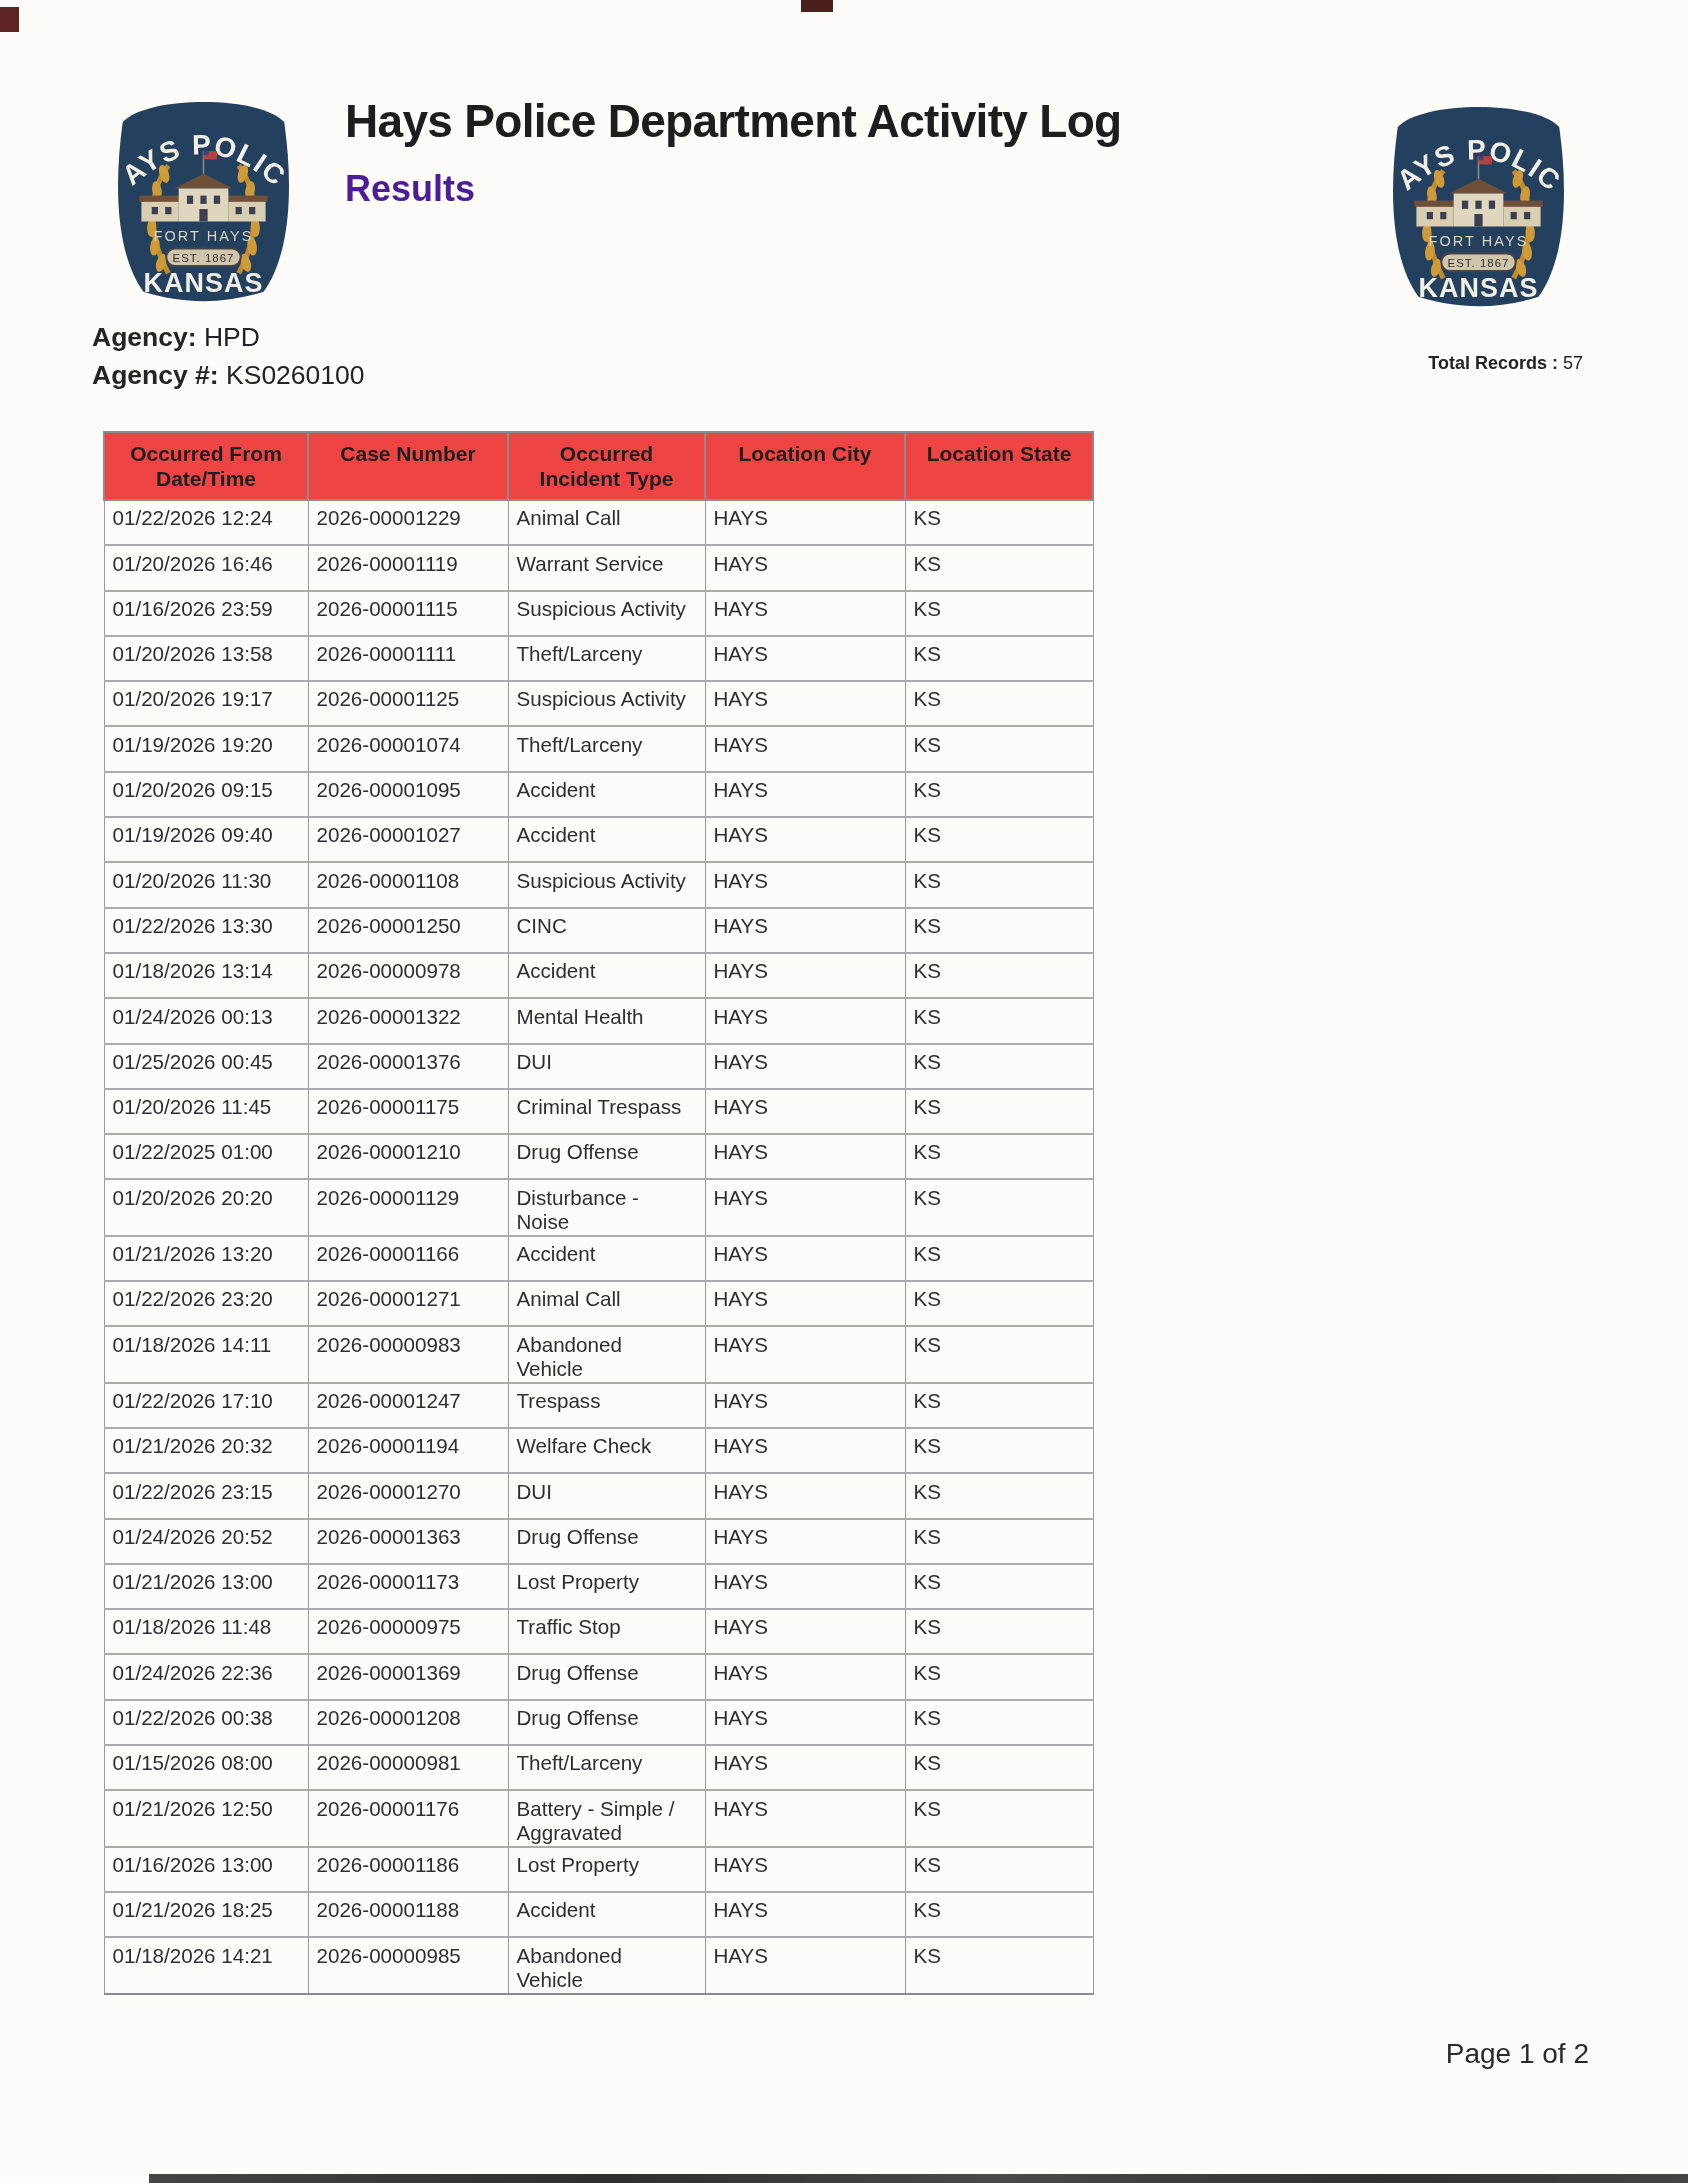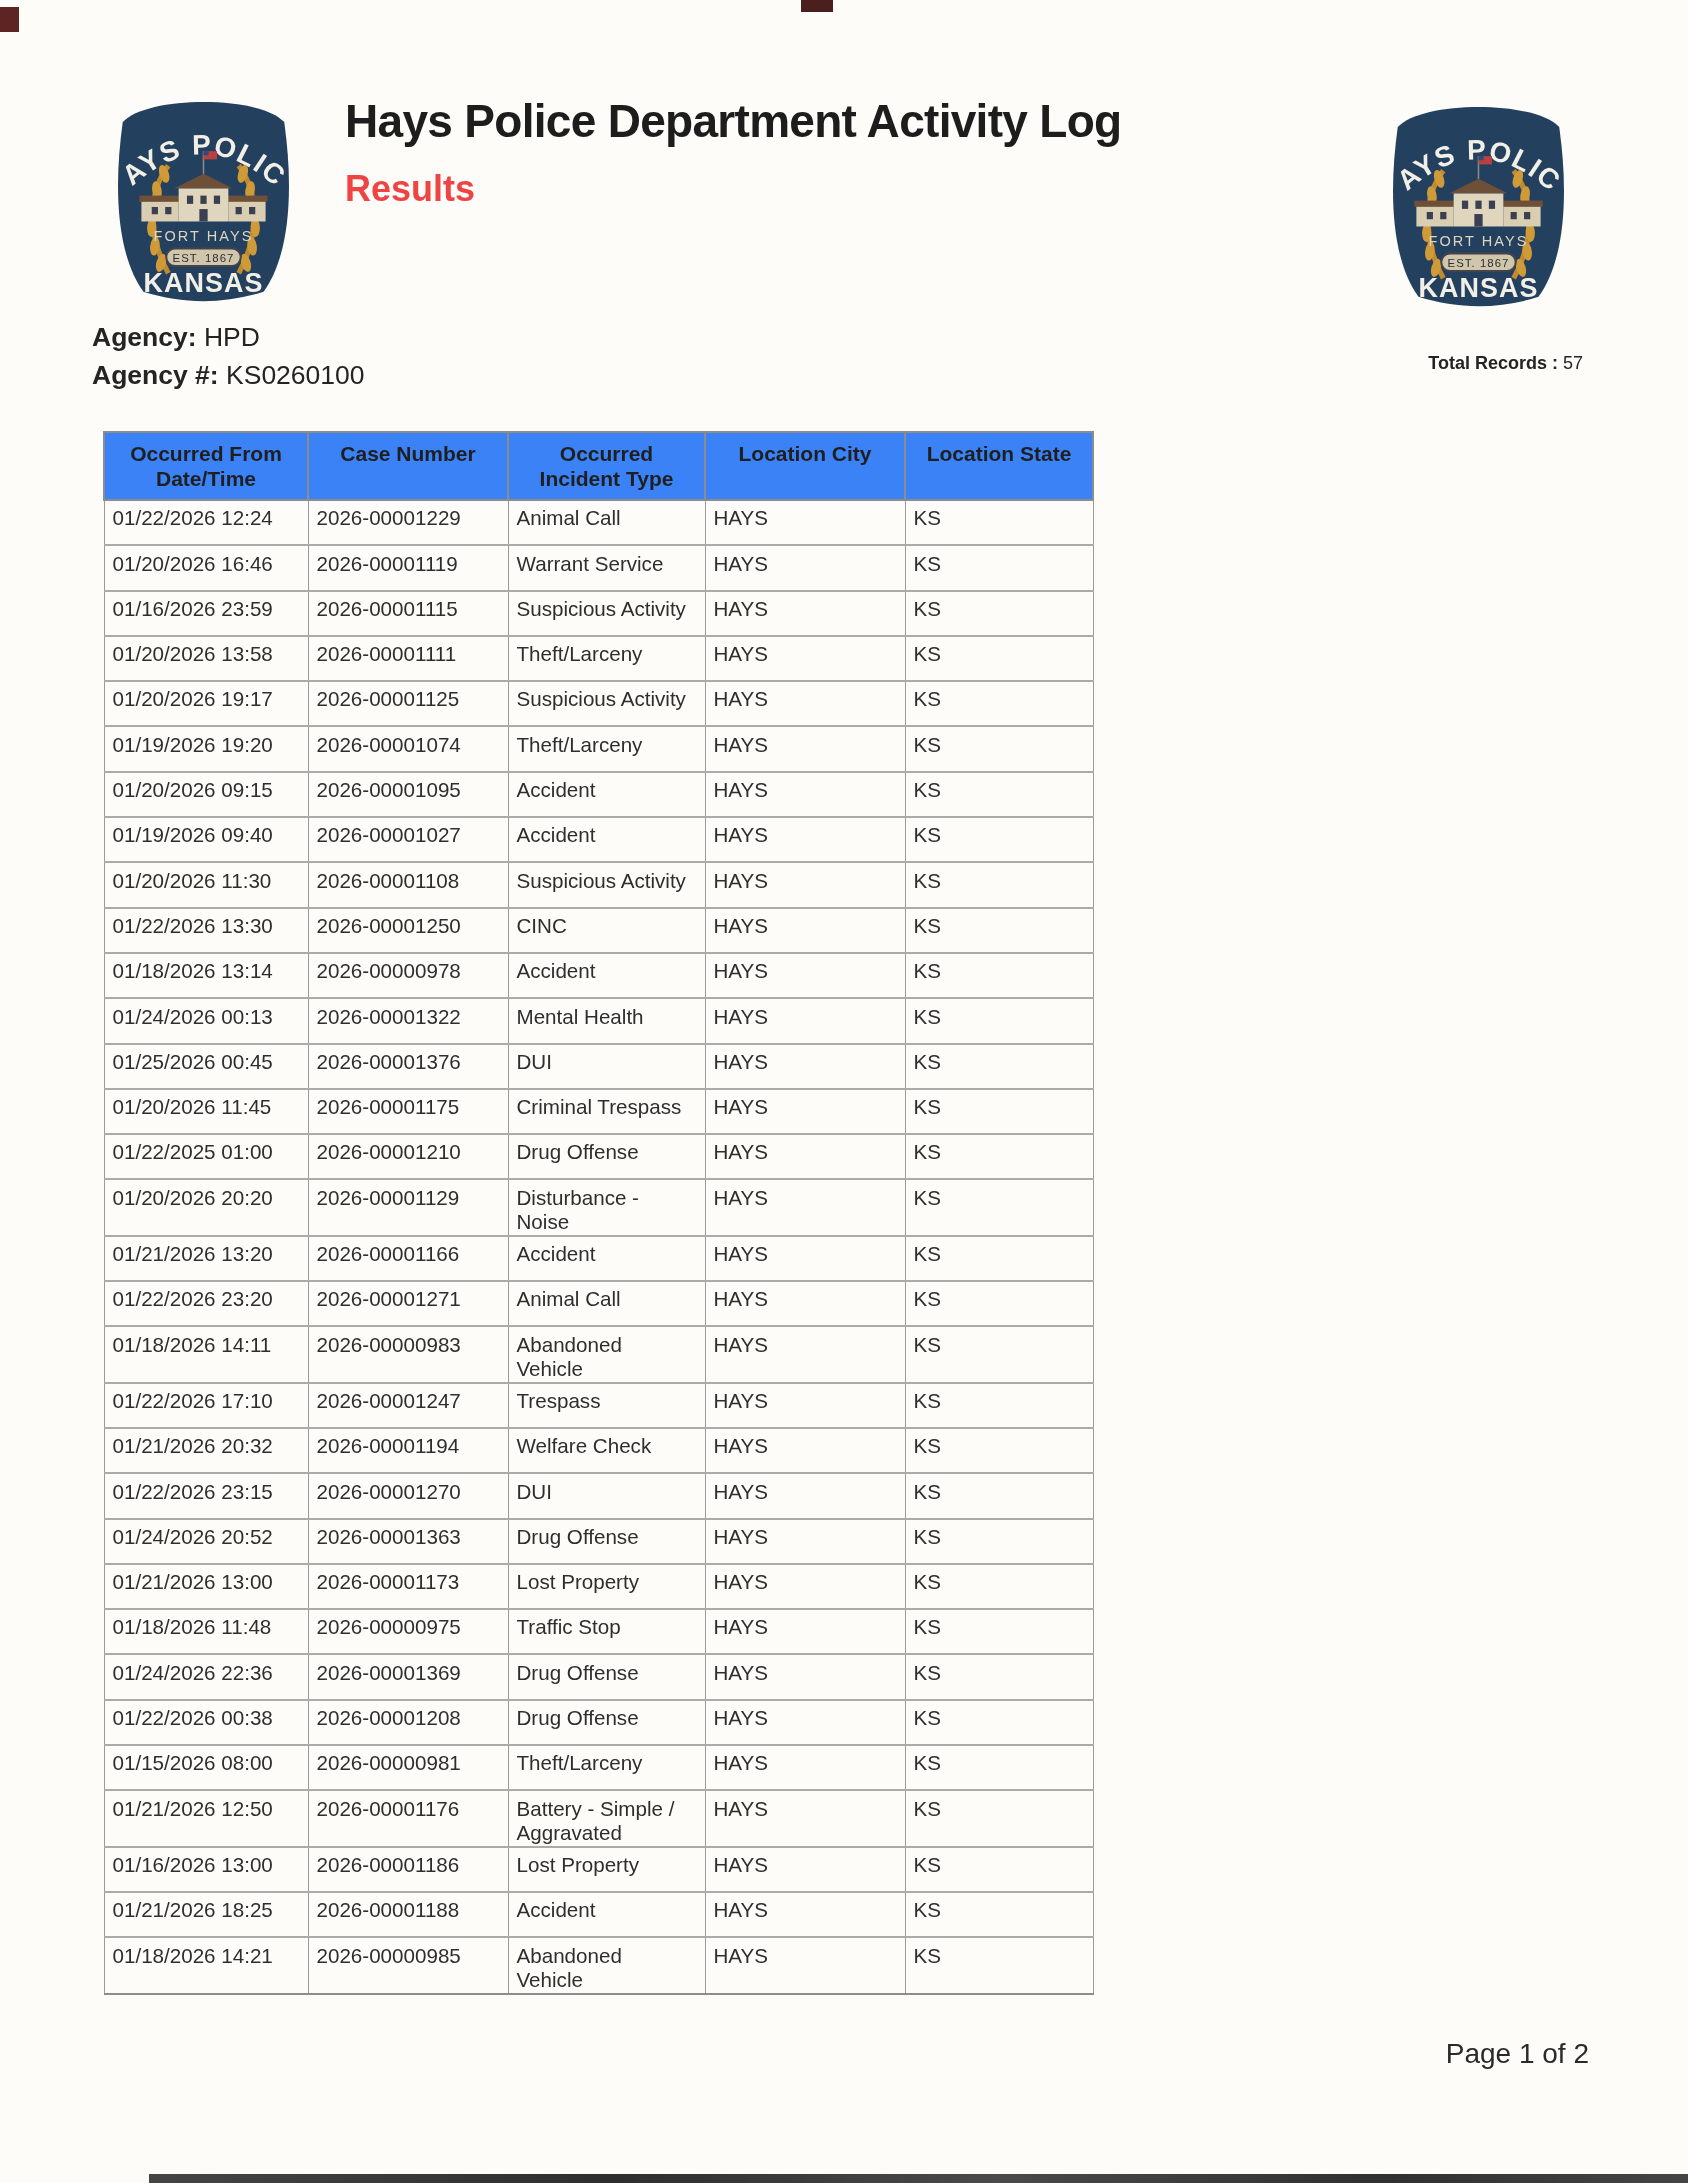--- a/index.html
+++ b/index.html
@@ -13,34 +13,34 @@
   .mark-tc { left:801px; top:0; width:32px; height:12px; background:#4c1f1f; }
   .bottom-bar { position:absolute; left:149px; right:0; bottom:0; height:8.6px;
     background:linear-gradient(90deg,#454545 0%,#2e2e2e 30%,#4a4a4a 55%,#303030 80%,#454545 100%); }
 
   .badge { position:absolute; width:207px; height:231px; }
   .badge-left  { left:100px; top:77px; }
   .badge-right { left:1375px; top:82px; }
 
   .title-block { position:absolute; left:345px; right:318px; top:94px; text-align:left; }
   .title-block h1 { margin:0; font-size:46px; font-weight:bold; color:#1d1d1d; letter-spacing:-0.7px; }
-  .title-block h2 { margin:20px 0 0 0; font-size:36px; font-weight:bold; color:#ef4444; }
+  .title-block h2 { margin:20px 0 0 0; font-size:36px; font-weight:bold; color:#4c1d95; }
 
   .agency-block { position:absolute; left:92px; top:318px; font-size:26.5px; line-height:38px; color:#242424; }
   .agency-block b { font-weight:bold; }
   .total-records { position:absolute; right:105px; top:353px; font-size:18px; color:#242424; }
   .total-records b { font-weight:bold; }
 
   table.activity {
     position:absolute; left:103px; top:431px; width:989px;
     border-collapse:collapse; table-layout:fixed;
     font-size:20.6px; color:#2e2e2e;
   }
   table.activity th {
-    background:#3b82f6; font-weight:bold; text-align:center; vertical-align:top;
+    background:#ef4444; font-weight:bold; text-align:center; vertical-align:top;
     height:58px; padding:8px 2.7px 0 2.7px; line-height:25px; white-space:pre-line;
     border:2px solid #8c8c8c; font-size:21px; color:#1f1f1f;
   }
   table.activity td {
     height:38px; padding:5.3px 2.7px 0 8px; line-height:24.5px; vertical-align:top;
     border-left:1.3px solid #9b9b9b; border-right:1.3px solid #9b9b9b;
     border-top:2.7px solid #ababab; border-bottom:1.3px solid #9b9b9b;
   }
   table.activity tbody tr:first-child td { border-top:2px solid #8c8c8c; }
   table.activity tbody tr:last-child td { border-bottom:2px solid #8c8c8c; }

